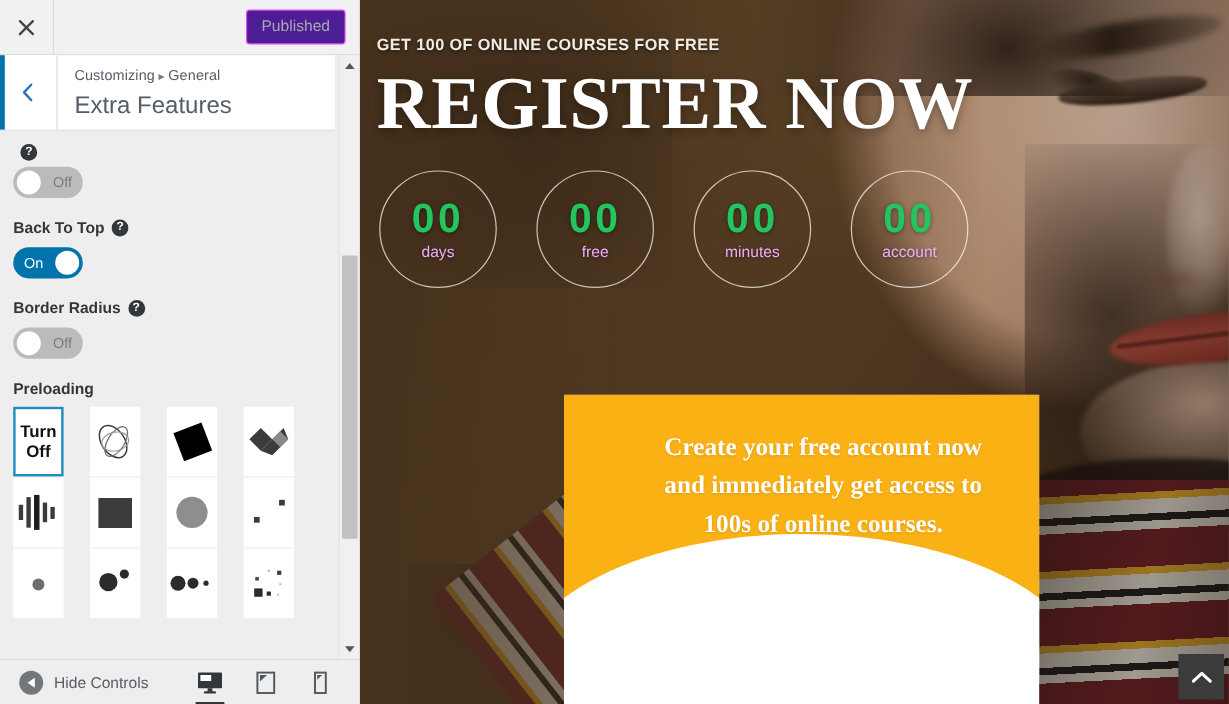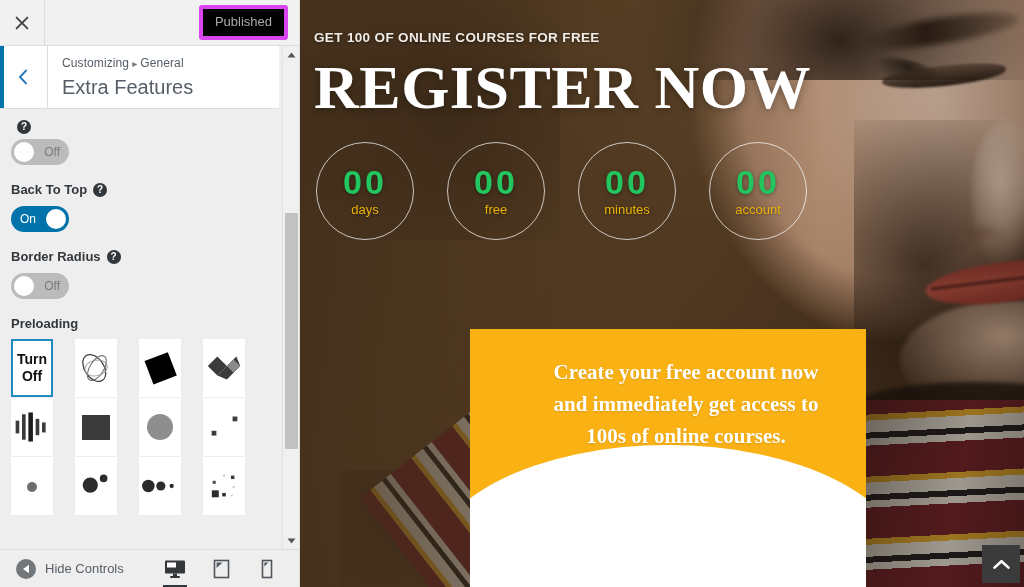--- a/index.html
+++ b/index.html
@@ -34,22 +34,22 @@
     border-right: 1px solid #ddd;
     background: #f1f1f1;
     cursor: pointer;
   }
   .cz-close svg { display: block; }
   .cz-publish-wrap {
     flex: 1; display: flex; justify-content: flex-end;
     padding-right: 11px;
   }
   .cz-publish {
-    background: #000000;
-    border: 4px solid #d946ef;
+    background: #4c1d95;
+    border: 1px solid #d946ef;
     border-radius: 3px;
     color: #a7aaad;
     font-size: 13px;
     padding: 5px 12px 6px;
     line-height: 16px;
     cursor: default;
     text-align: center;
   }
 
   
@@ -406,21 +406,21 @@
     border-radius: 50%;
     display: flex; flex-direction: column;
     align-items: center; justify-content: center;
   }
   .cd-num {
     color: #22c55e; font-size: 34px; font-weight: 700;
     letter-spacing: 3px; line-height: 36px;
     text-shadow: 0 1px 4px rgba(0,0,0,.4);
   }
   .cd-lbl {
-    color: #eab308; font-size: 13px; line-height: 18px;
+    color: #f0abfc; font-size: 13px; line-height: 18px;
     margin-top: 1px;
     text-shadow: 0 1px 3px rgba(0,0,0,.4);
   }
 
   
   .card {
     position: absolute; left: 170px; top: 329px;
     width: 396px; height: 258px;
     background: #fff;
     overflow: hidden;

